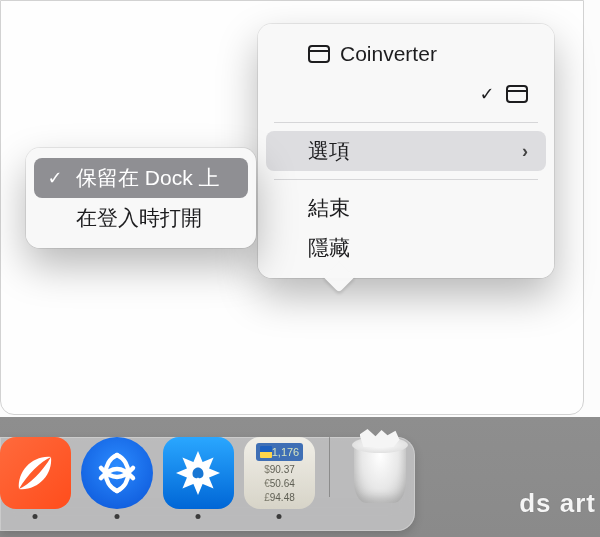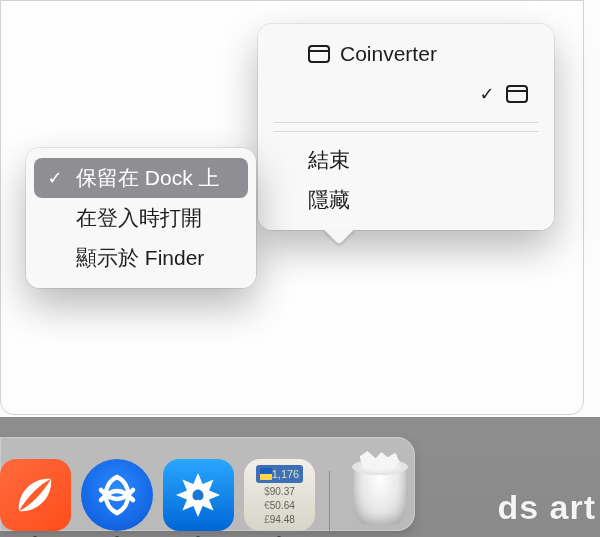--- a/index.html
+++ b/index.html
@@ -14,22 +14,22 @@
   
   .desktop-strip {
     position: absolute;
     left: 0; right: 0; bottom: 0;
     height: 120px;
     background: linear-gradient(#8e8e8e,#8a8a8a);
   }
   .bg-text {
     position: absolute;
     right: 4px;
-    bottom: 10px;
-    font-size: 34px;
+    bottom: 18px;
+    font-size: 26px;
     font-weight: 600;
     color: #f5f5f5;
     letter-spacing: 1px;
     text-shadow: 0 0 1px rgba(0,0,0,.3);
   }
   .window-edge {
     position: absolute;
     left: 0; top: 0; right: 16px;
     height: 415px;
     background: #fefefe;
@@ -41,21 +41,21 @@
     position: absolute;
     left: 0;
     bottom: 6px;
     width: 415px;
     height: 94px;
     background: rgba(225,225,228,0.55);
     border-top-right-radius: 18px;
     border-bottom-right-radius: 18px;
     box-shadow: 0 0 0 1px rgba(255,255,255,.25) inset, 0 4px 10px rgba(0,0,0,.15);
     display: flex;
-    align-items: flex-end;
+    align-items: flex-start;
     gap: 10px;
     backdrop-filter: blur(10px);
   }
   .dock-icon {
     width: 72px; height: 72px;
     border-radius: 16px;
     position: relative;
     display: flex;
     align-items: center;
     justify-content: center;
@@ -256,20 +256,25 @@
   <div class="menu-item">
     <span class="check"></span>
     <span class="winicon"></span>
     <span class="label">Coinverter</span>
   </div>
   <div class="menu-item">
     <span class="check">✓</span>
     <span class="winicon"></span>
   </div>
   <div class="menu-sep"></div>
+  <div class="menu-item hover">
+    <span class="check"></span>
+    <span class="label">選項</span>
+    <span class="chev">›</span>
+  </div>
   <div class="menu-sep"></div>
   <div class="menu-item">
     <span class="check"></span>
     <span class="label">結束</span>
   </div>
   <div class="menu-item">
     <span class="check"></span>
     <span class="label">隱藏</span>
   </div>
   <div class="menu-tail"></div>
@@ -277,17 +282,13 @@
 
 <div class="menu menu-sub">
   <div class="menu-item sel">
     <span class="check">✓</span>
     <span class="label">保留在 Dock 上</span>
   </div>
   <div class="menu-item">
     <span class="check"></span>
     <span class="label">在登入時打開</span>
   </div>
-  <div class="menu-item">
-    <span class="check"></span>
-    <span class="label">顯示於 Finder</span>
-  </div>
 </div>
 
 </body></html>

